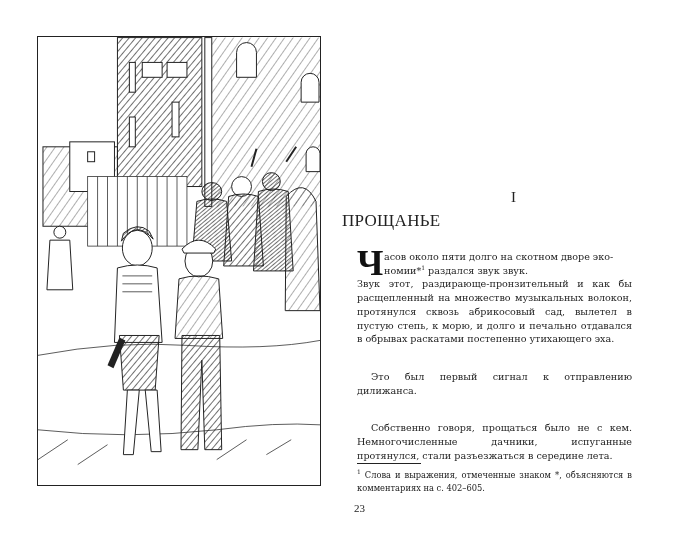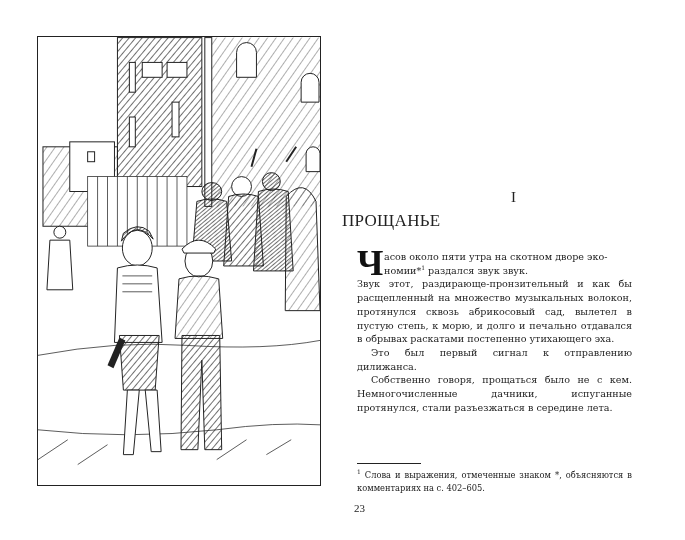--- a/index.html
+++ b/index.html
@@ -22,21 +22,21 @@
   .chapter-title {
     position:absolute; left:0; width:343px; top:211px; 
     font-family:"Liberation Serif", serif; font-size:17px; letter-spacing:0.3px; color:#222;
   }
   .body-text {
     position:absolute; left:15px; top:250px; width:275px;
     font-family:"DejaVu Serif", serif; font-size:9.6px; line-height:13.7px; color:#1e1e1e;
     text-align:justify;
   }
   .body-text p { margin:0; }
-  .body-text p.indent { text-indent:14px; }
+  .body-text p.indent { text-indent:14px;margin-top:24px; }
   .dropcap-wrap { position:relative; padding-left:27px; }
   .dropcap {
     position:absolute; left:0; top:-2px;
     font-family:"Liberation Serif", serif; font-size:36px; line-height:30px; font-weight:bold; color:#111;
   }
   sup { font-size:6px; line-height:0; }
   .fn-rule {
     position:absolute; left:15px; top:463px; width:64px; border-top:1px solid #222;
   }
   .footnote {
@@ -140,21 +140,21 @@
   </div>
 </div>
 
 <div class="page-right">
   <div class="chapter-num">I</div>
   <div class="chapter-title">ПРОЩАНЬЕ</div>
 
   <div class="body-text">
     <p class="dropcap-wrap">
       <span class="dropcap">Ч</span>
-      <span>асов около пяти утра на скотном дворе эко-</span><br>
+      <span>асов около пяти долго на скотном дворе эко-</span><br>
       <span>номии*</span><sup>1</sup><span> раздался звук звук.</span>
     </p>
     <p>Звук этот, раздирающе-пронзительный и как бы расщепленный на множество музыкальных волокон, протянулся сквозь абрикосовый сад, вылетел в пустую степь, к морю, и долго и печально отдавался в обрывах раскатами постепенно утихающего эха.</p>
     <p class="indent">Это был первый сигнал к отправлению дилижанса.</p>
     <p class="indent">Собственно говоря, прощаться было не с кем. Немногочисленные дачники, испуганные протянулся, стали разъезжаться в середине лета.</p>
   </div>
 
   <div class="fn-rule"></div>
   <div class="footnote">
     <sup>1</sup><span> Слова и выражения, отмеченные знаком *, объясняются в комментариях на с. 402–605.</span>

